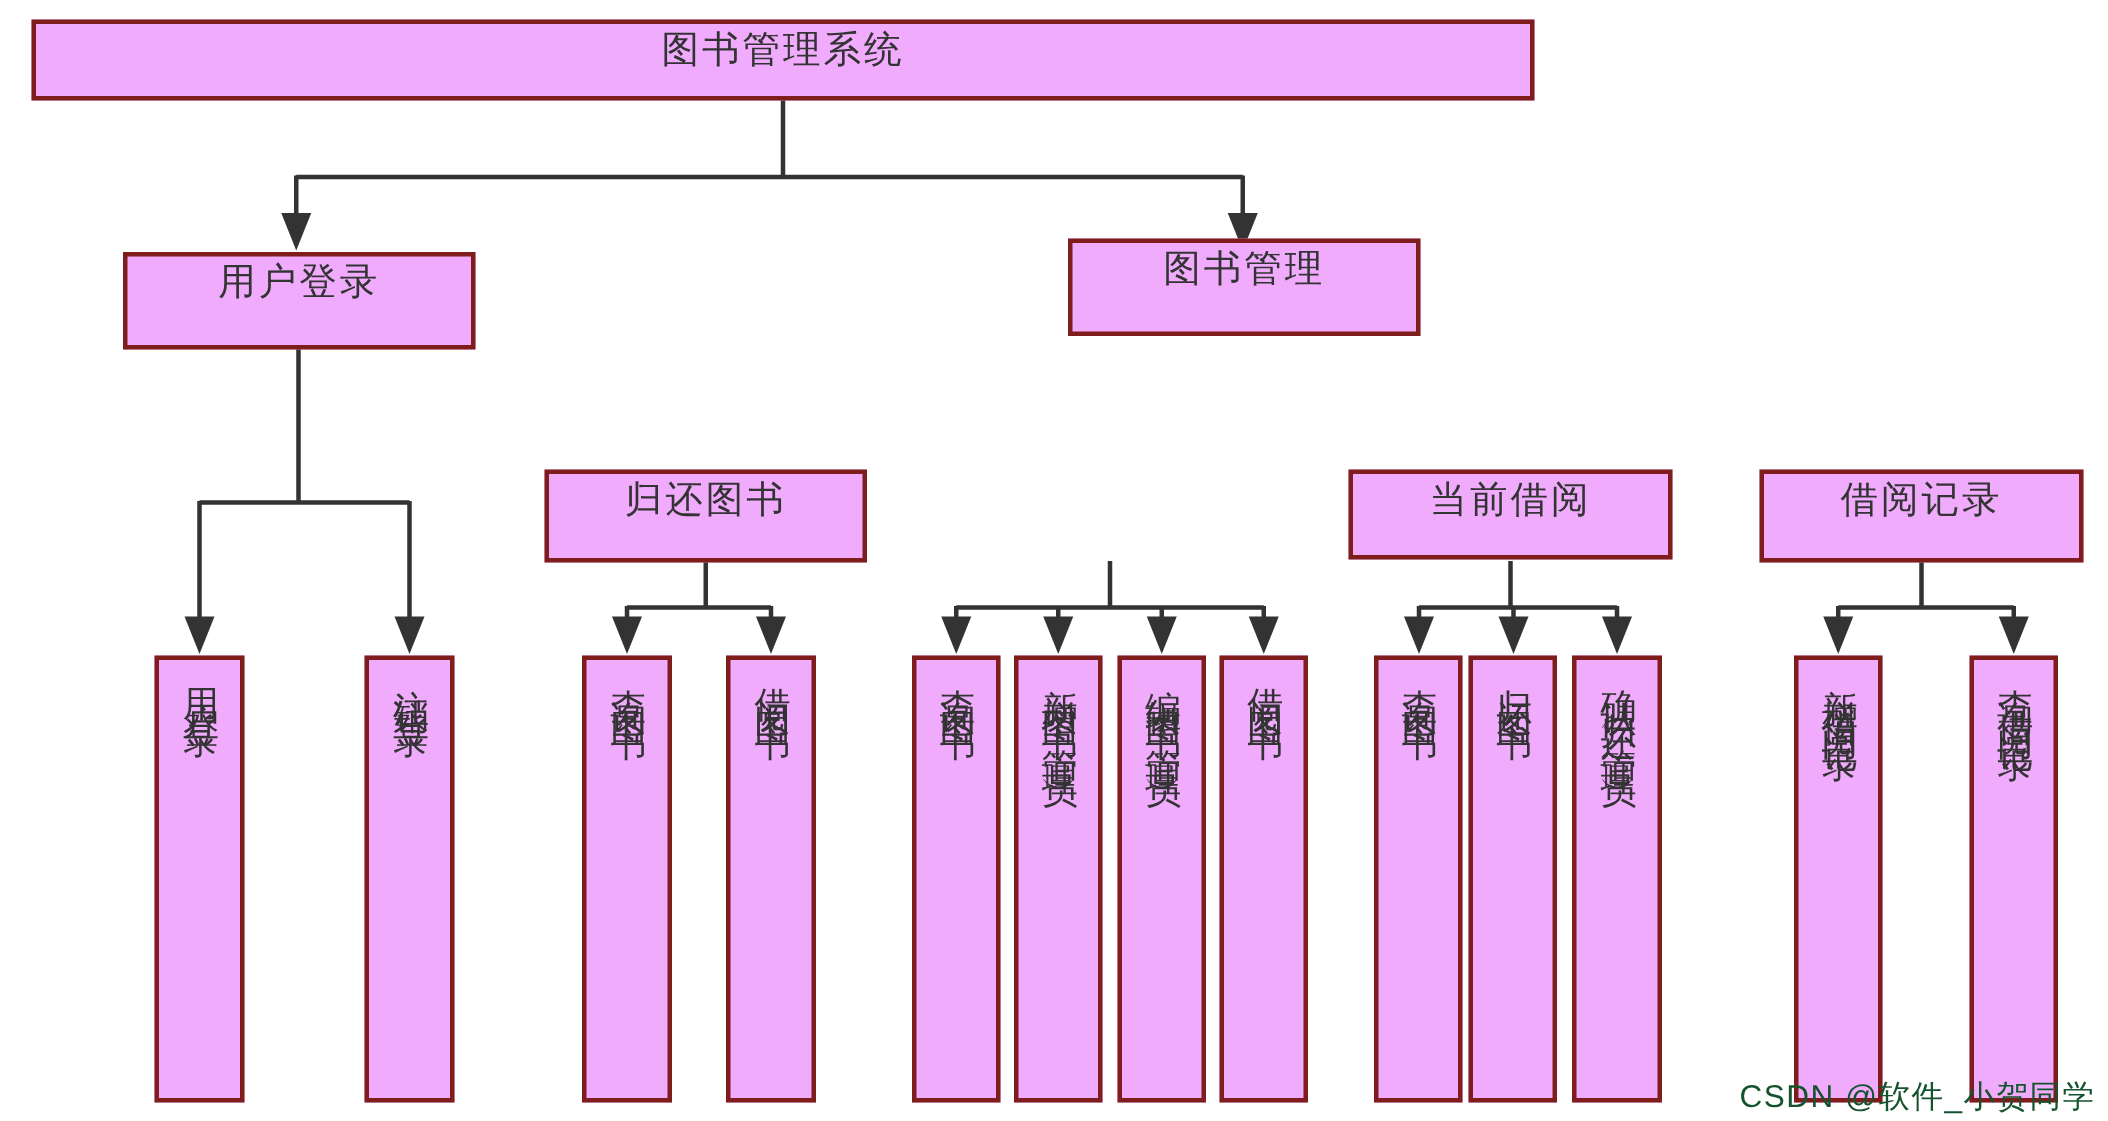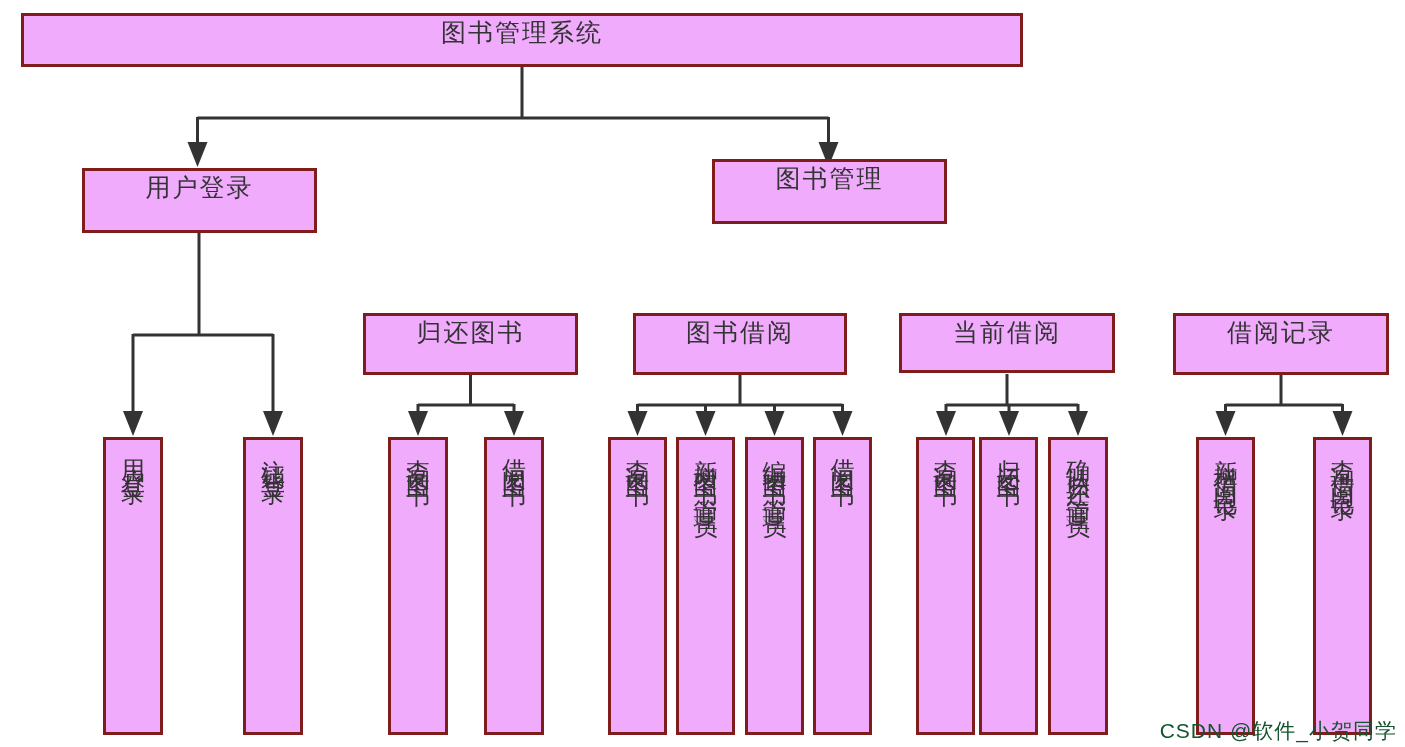--- a/index.html
+++ b/index.html
@@ -123,23 +123,20 @@
   <div class="node h" id="n-user-login">
     <span>用户登录</span>
   </div>
   <div class="node h" id="n-book-mgmt">
     <span>图书管理</span>
   </div>
 
   <div class="node h" id="n-new-book-rec">
     <span>归还图书</span>
   </div>
-  <div class="node h" id="n-book-borrow">
-    <span>图书借阅</span>
-  </div>
   <div class="node h" id="n-current-borrow">
     <span>当前借阅</span>
   </div>
   <div class="node h" id="n-borrow-records">
     <span>借阅记录</span>
   </div>
 
   <div class="node v tall" id="n-ul-login">
     <span>用户登录</span>
   </div>

